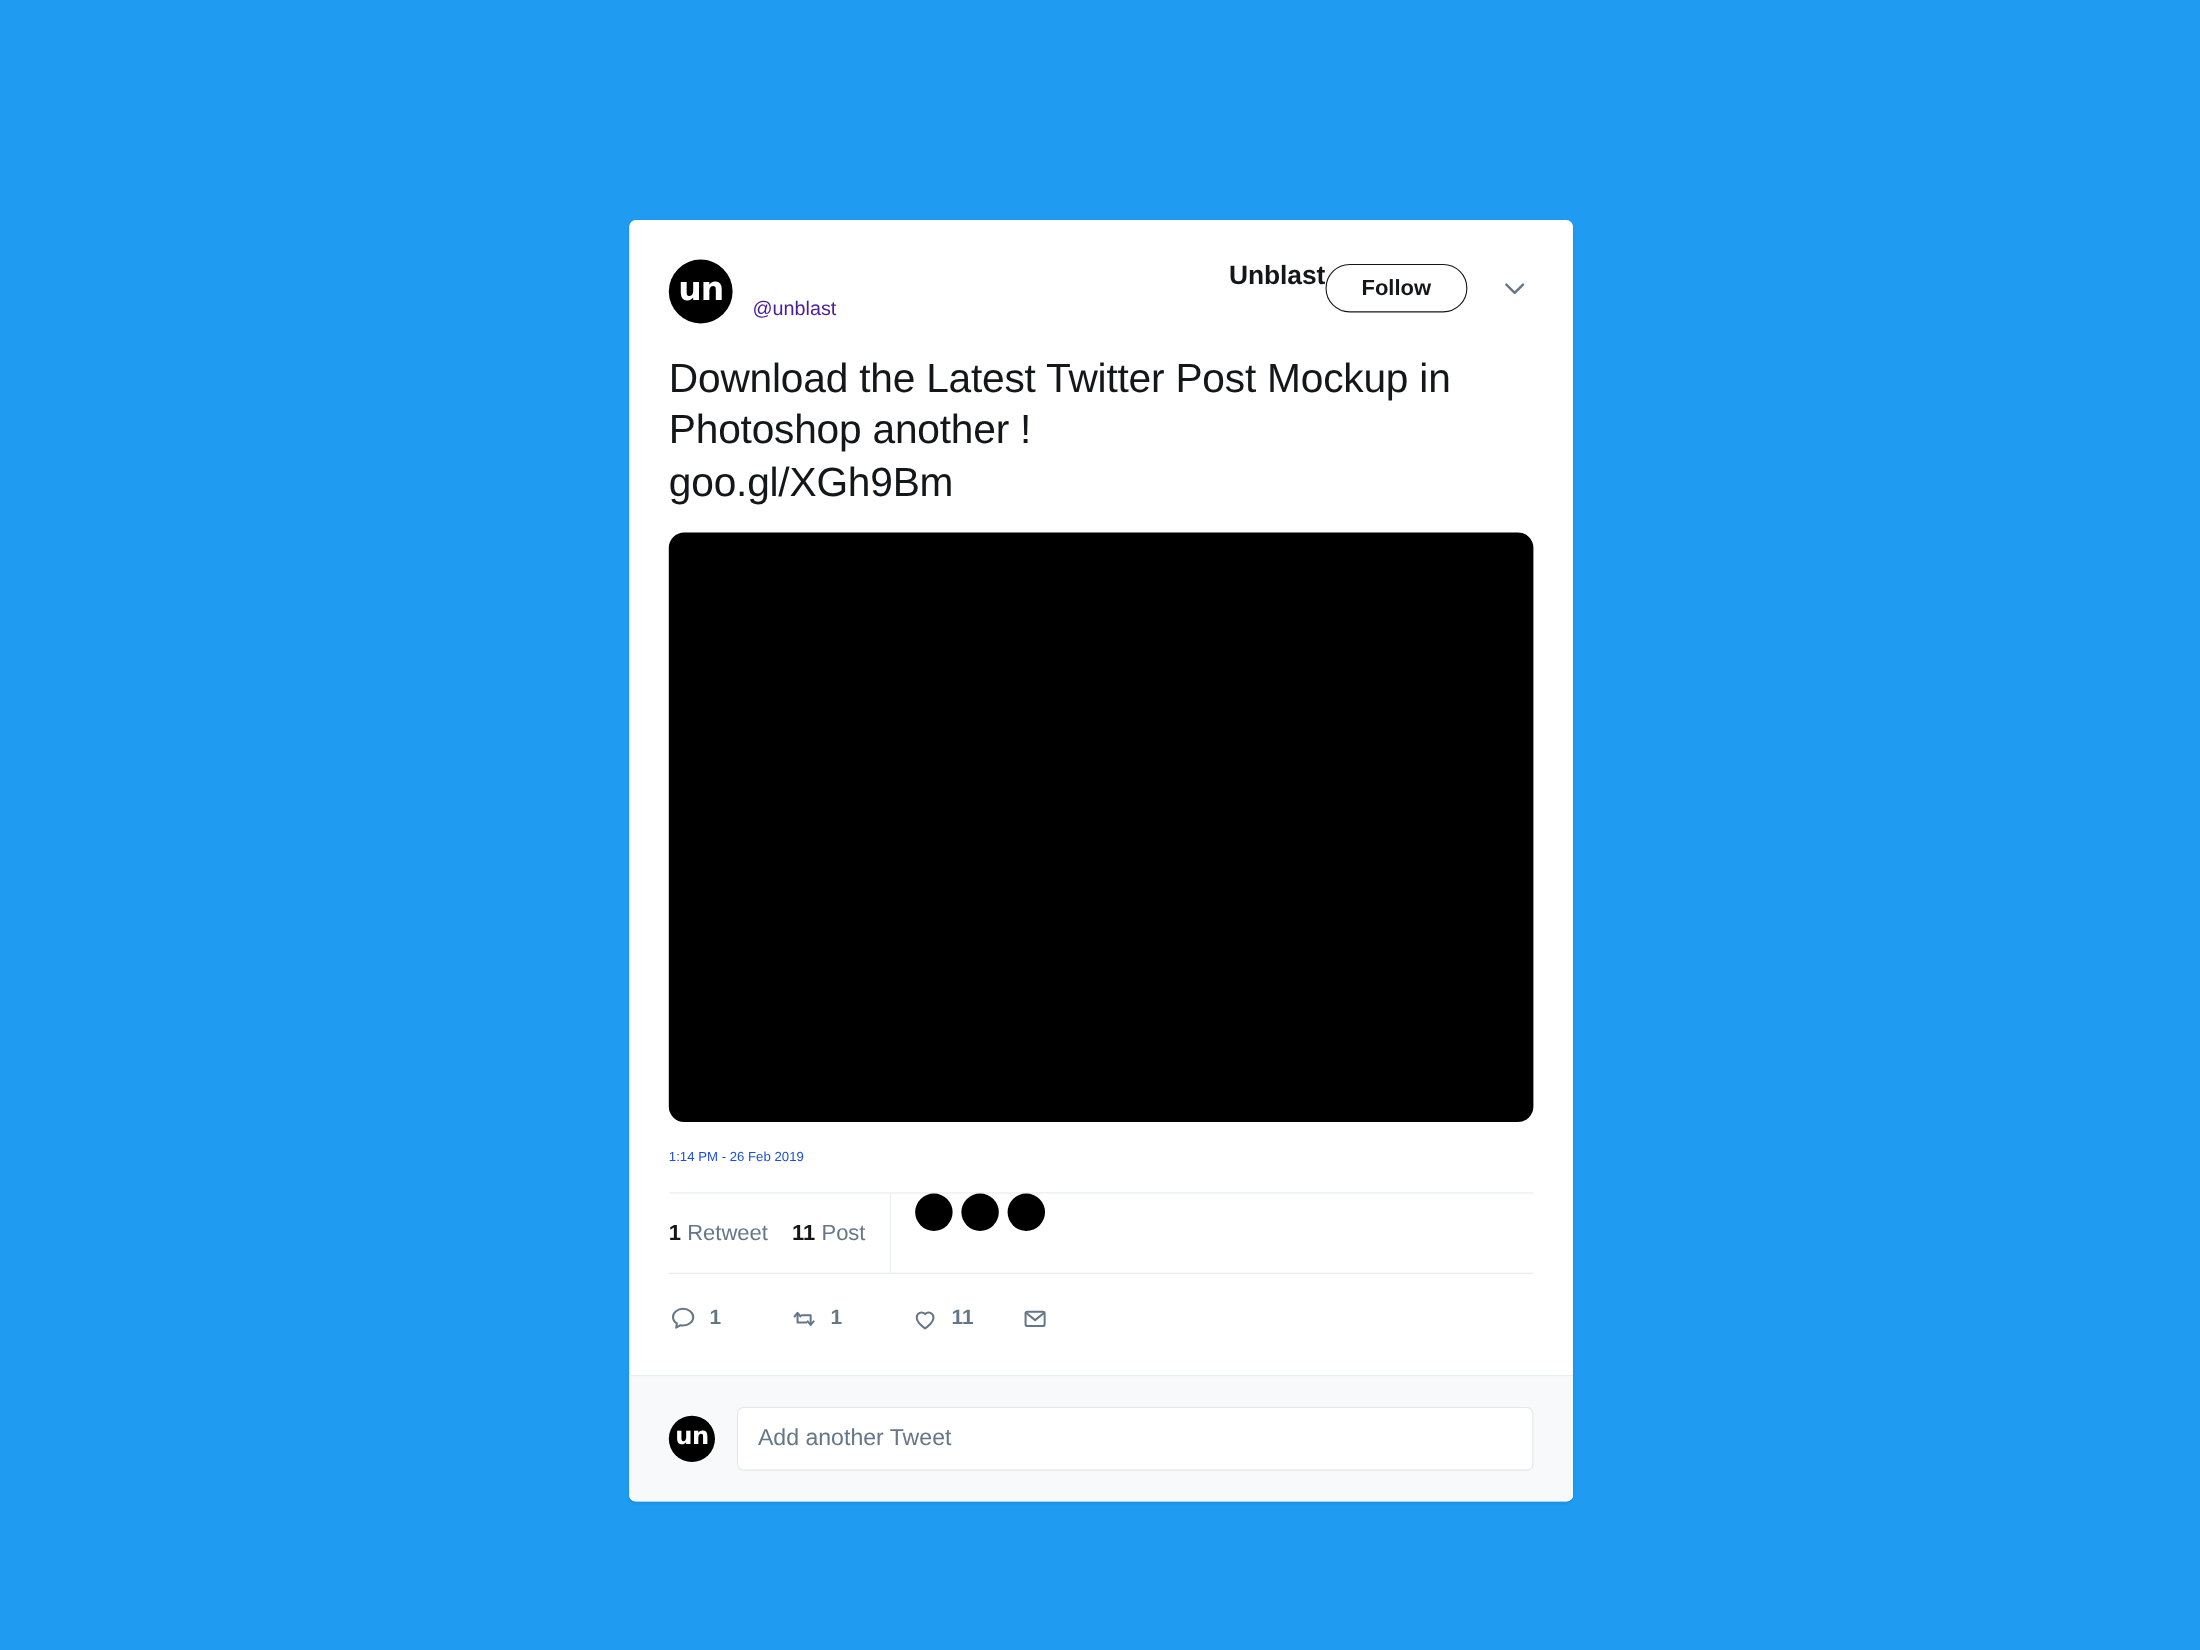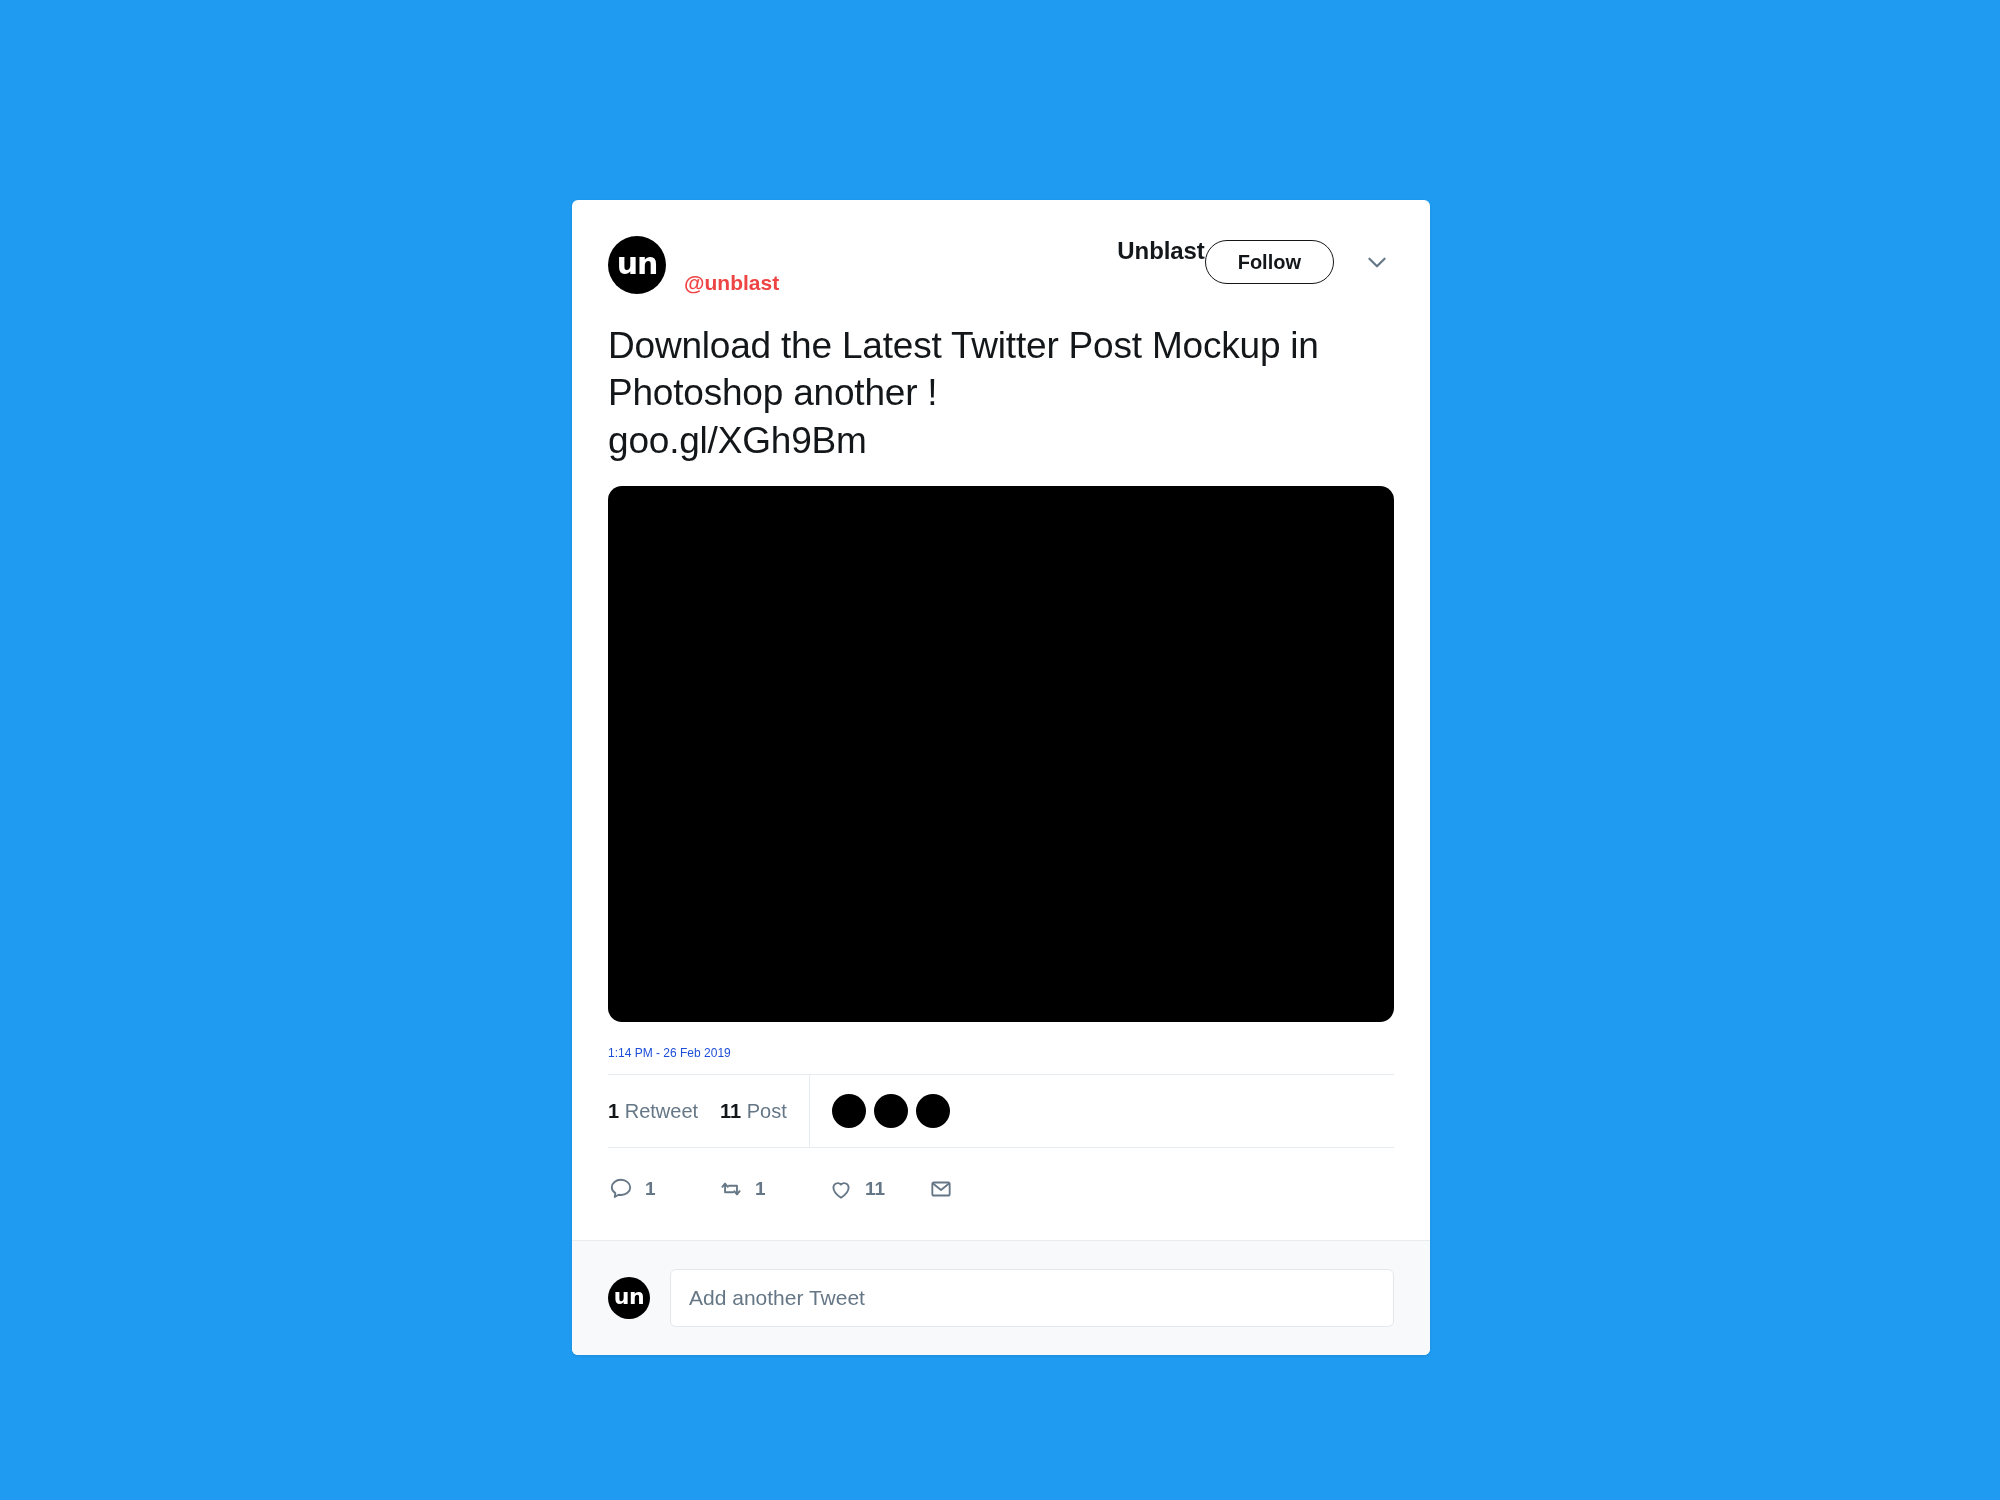--- a/index.html
+++ b/index.html
@@ -69,25 +69,24 @@
   }
   .display-name {
     font-size: 24px;
     font-weight: bold;
     color: #14171a;
     line-height: 1.2;
     letter-spacing: -0.1px;
     text-align: right;
   }
   .handle {
-    font-size: 21px;
-    color: #ef4444;
+    font-size: 18px;
+    color: #4c1d95;
     line-height: 1.3;
     margin-top: 3px;
-    font-weight: bold;
   }
 
   .header-actions {
     display: flex;
     align-items: center;
     gap: 26px;
     padding-top: 4px;
     flex: 0 0 auto;
   }
   .follow-button {
@@ -140,22 +139,23 @@
     font-size: 12px;
     color: #1d4ed8;
     padding-bottom: 14px;
   }
 
   
   .stats-bar {
     border-top: 1px solid #e6ecf0;
     border-bottom: 1px solid #e6ecf0;
     display: flex;
-    align-items: center;
+    align-items: flex-start;
     height: 72px;
+    margin-top: 12px;
   }
   .stats-counts {
     display: flex;
     align-items: center;
     gap: 22px;
     padding-right: 22px;
     border-right: 1px solid #e6ecf0;
     height: 100%;
     box-sizing: border-box;
   }

